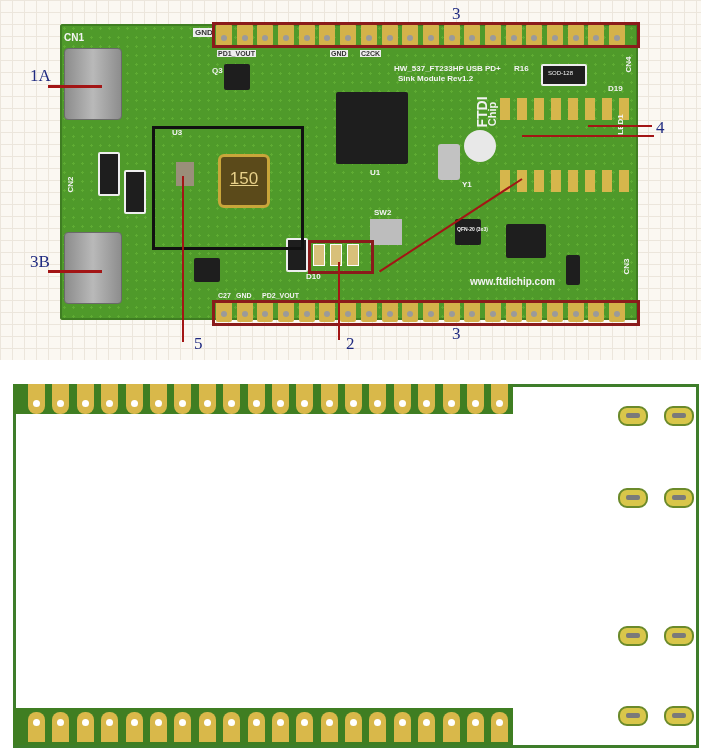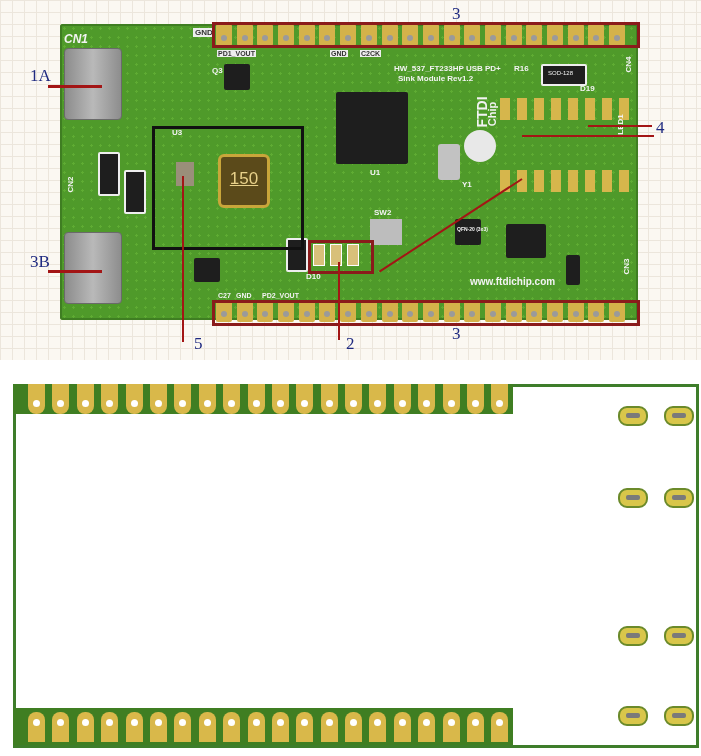--- a/index.html
+++ b/index.html
@@ -37,21 +37,21 @@
 </style>
 </head>
 <body>
 
 <div class="grid"></div>
 
 <div class="pcb">
     <div class="pcb-inner"></div>
   </div>
 
-<div class="silk" style="left:64px;top:32px;font-size:12px;font-style:italic;">CN1</div>
+<div class="silk" style="left:64px;top:32px;font-size:10px;">CN1</div>
 <div class="silk" style="left:62px;top:180px;font-size:8px;transform:rotate(-90deg);">CN2</div>
 <div class="silk" style="left:620px;top:60px;transform:rotate(-90deg);">CN4</div>
 <div class="silk" style="left:618px;top:262px;transform:rotate(-90deg);">CN3</div>
 
 <div class="usb" style="top:48px;"></div>
 <div class="usb" style="top:232px;"></div>
 
 <div class="silk" style="left:193px;top:28px;background:#eee;color:#333;padding:0 2px;">GND</div>
 <div class="header-row" style="left:216px;top:24px;">
   <div class="pin"></div>
@@ -90,21 +90,21 @@
 <div class="silk" style="left:212px;top:66px;">Q3</div>
 <div class="chip" style="left:506px;top:224px;width:40px;height:34px;"></div>
 <div class="chip" style="left:455px;top:219px;width:26px;height:26px;"></div>
 <div class="silk" style="left:457px;top:226px;font-size:5px;">QFN-20 (3x3)</div>
 <div class="chip" style="left:194px;top:258px;width:26px;height:24px;"></div>
 <div class="chip" style="left:566px;top:255px;width:14px;height:30px;"></div>
 
 <div class="chip" style="left:541px;top:64px;width:42px;height:18px;border:2px solid #eee;"></div>
 <div class="silk" style="left:548px;top:70px;font-weight:normal;font-size:6px;">SOD-128</div>
 <div class="silk" style="left:514px;top:64px;">R16</div>
-<div class="silk" style="left:552px;top:84px;padding-left:28px;">D19</div>
+<div class="silk" style="left:580px;top:84px;padding-left:28px;">D19</div>
 <div class="chip" style="left:98px;top:152px;width:18px;height:40px;border:2px solid #eee;"></div>
 <div class="chip" style="left:124px;top:170px;width:18px;height:40px;border:2px solid #eee;"></div>
 <div class="chip" style="left:286px;top:238px;width:18px;height:30px;border:2px solid #eee;"></div>
 <div class="silk" style="left:306px;top:272px;">D10</div>
 
 <div class="inductor" style="left:218px;top:154px;width:46px;height:48px;text-decoration:underline;">
     <span>150</span>
   </div>
 
 <div class="silk" style="left:466px;top:104px;font-size:14px;transform:rotate(-90deg);">FTDI</div>

